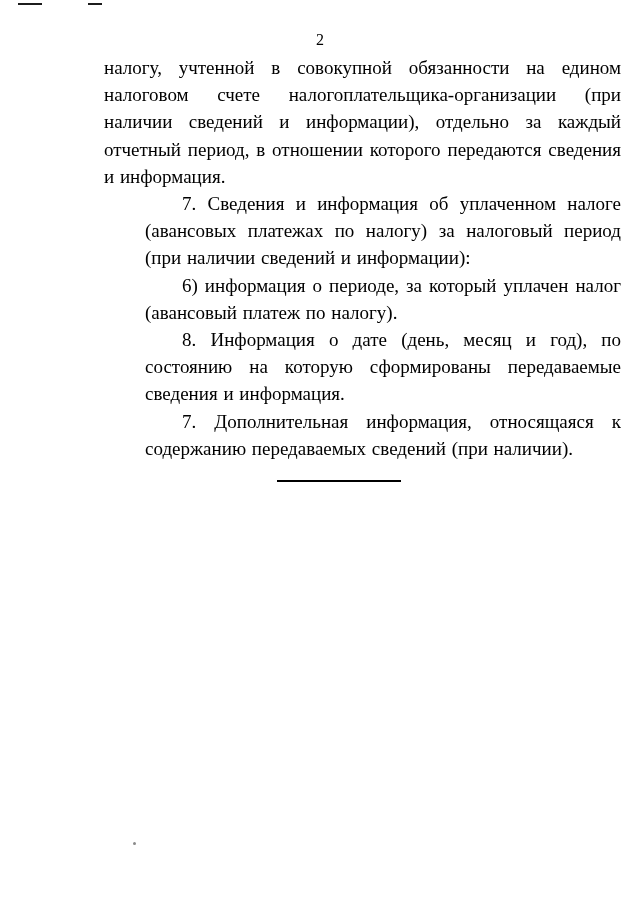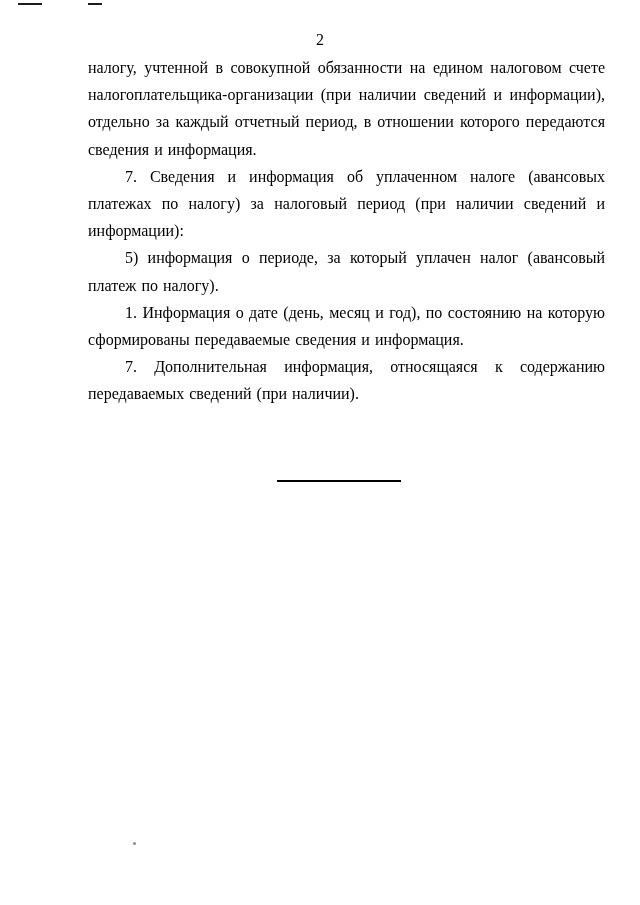--- a/index.html
+++ b/index.html
@@ -24,29 +24,29 @@
     top: 31px;
     left: 0;
     width: 100%;
     text-align: center;
     font-size: 16px;
   }
 
   .content {
     position: absolute;
     top: 54px;
-    left: 88px;
+    left: 104px;
     width: 517px;
-    font-size: 16px;
+    font-size: 19px;
     line-height: 27.2px;
     text-align: justify;
     word-spacing: 1px;
   }
   .content p { margin: 0; }
-  .content p.indent { text-indent: 37px; }
+  .content p.indent { text-indent: 37px; margin-left: 41px; }
 
   .separator {
     position: absolute;
     top: 480px;
     left: 277px;
     width: 124px;
     height: 0;
     border-top: 2px solid #000000;
   }
 </style>
@@ -54,20 +54,20 @@
 <body>
 
 <div class="artifact a1"></div>
 <div class="artifact a2"></div>
 
 <div class="page-number">2</div>
 
 <div class="content">
   <p>налогу, учтенной в совокупной обязанности на едином налоговом счете налогоплательщика-организации (при наличии сведений и информации), отдельно за каждый отчетный период, в отношении которого передаются сведения и информация.</p>
   <p class="indent">7. Сведения и информация об уплаченном налоге (авансовых платежах по налогу) за налоговый период (при наличии сведений и информации):</p>
-  <p class="indent">5) информация о периоде, за который уплачен налог (авансовый платеж по налогу).</p>
-  <p class="indent">1. Информация о дате (день, месяц и год), по состоянию на которую сформированы передаваемые сведения и информация.</p>
+  <p class="indent">6) информация о периоде, за который уплачен налог (авансовый платеж по налогу).</p>
+  <p class="indent">8. Информация о дате (день, месяц и год), по состоянию на которую сформированы передаваемые сведения и информация.</p>
   <p class="indent">7. Дополнительная информация, относящаяся к содержанию передаваемых сведений (при наличии).</p>
 </div>
 
 <div class="separator"></div>
 
 <div class="artifact dot"></div>
 
 </body></html>

